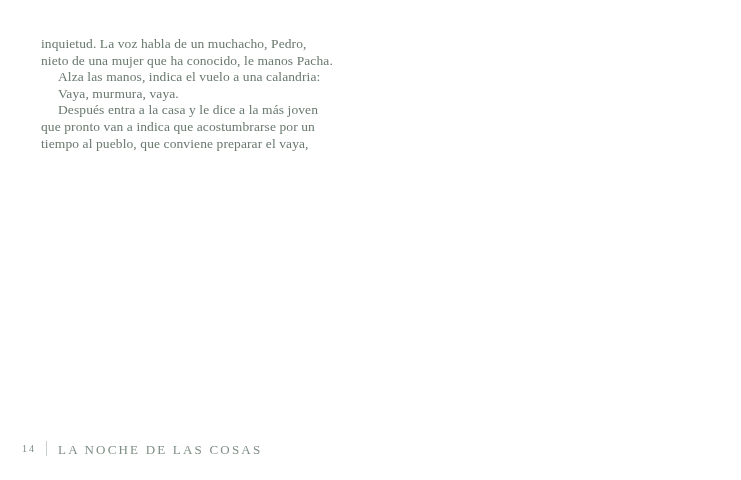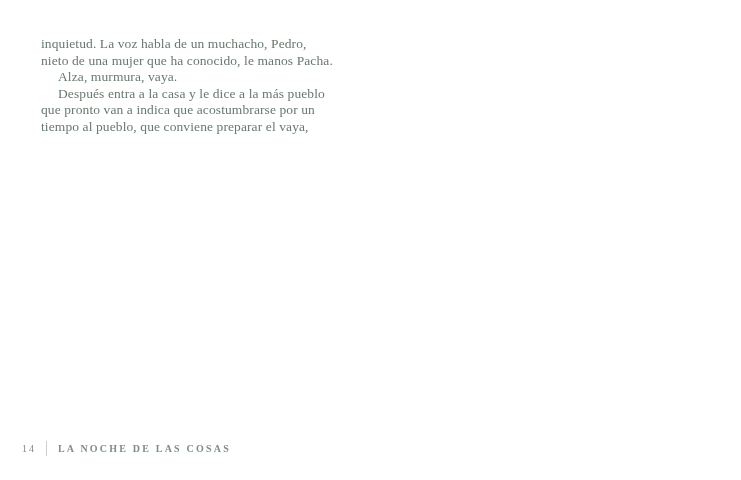--- a/index.html
+++ b/index.html
@@ -46,39 +46,40 @@
     line-height: 1;
     padding-top: 1px;
   }
   .footer-divider {
     width: 1px;
     height: 15px;
     background: var(--divider-color);
     margin-left: 10px;
   }
   .running-title {
-    font-size: 10px;
+    font-size: 13px;
     letter-spacing: 2.2px;
     color: var(--footer-color);
     line-height: 1;
     margin-left: 11px;
     padding-top: 1px;
-    font-weight: bold;
+    font-weight: normal;
   }
 </style>
 </head>
 <body>
 
 <div class="page">
 
   <div class="body-text">
       <div class="line">inquietud. La voz habla de un muchacho, Pedro,</div>
       <div class="line">nieto de una mujer que ha conocido, le manos Pacha.</div>
-      <div class="line indent">Alza, murmura, vaya.</div>
-      <div class="line indent">Después entra a la casa y le dice a la más pueblo</div>
+      <div class="line indent">Alza las manos, indica el vuelo a una calandria:</div>
+      <div class="line indent">Vaya, murmura, vaya.</div>
+      <div class="line indent">Después entra a la casa y le dice a la más joven</div>
       <div class="line">que pronto van a indica que acostumbrarse por un</div>
       <div class="line">tiempo al pueblo, que conviene preparar el vaya,</div>
     </div>
 
   <div class="footer">
     <span class="page-number">14</span>
     <span class="footer-divider"></span>
     <span class="running-title">LA NOCHE DE LAS COSAS</span>
   </div>
 

